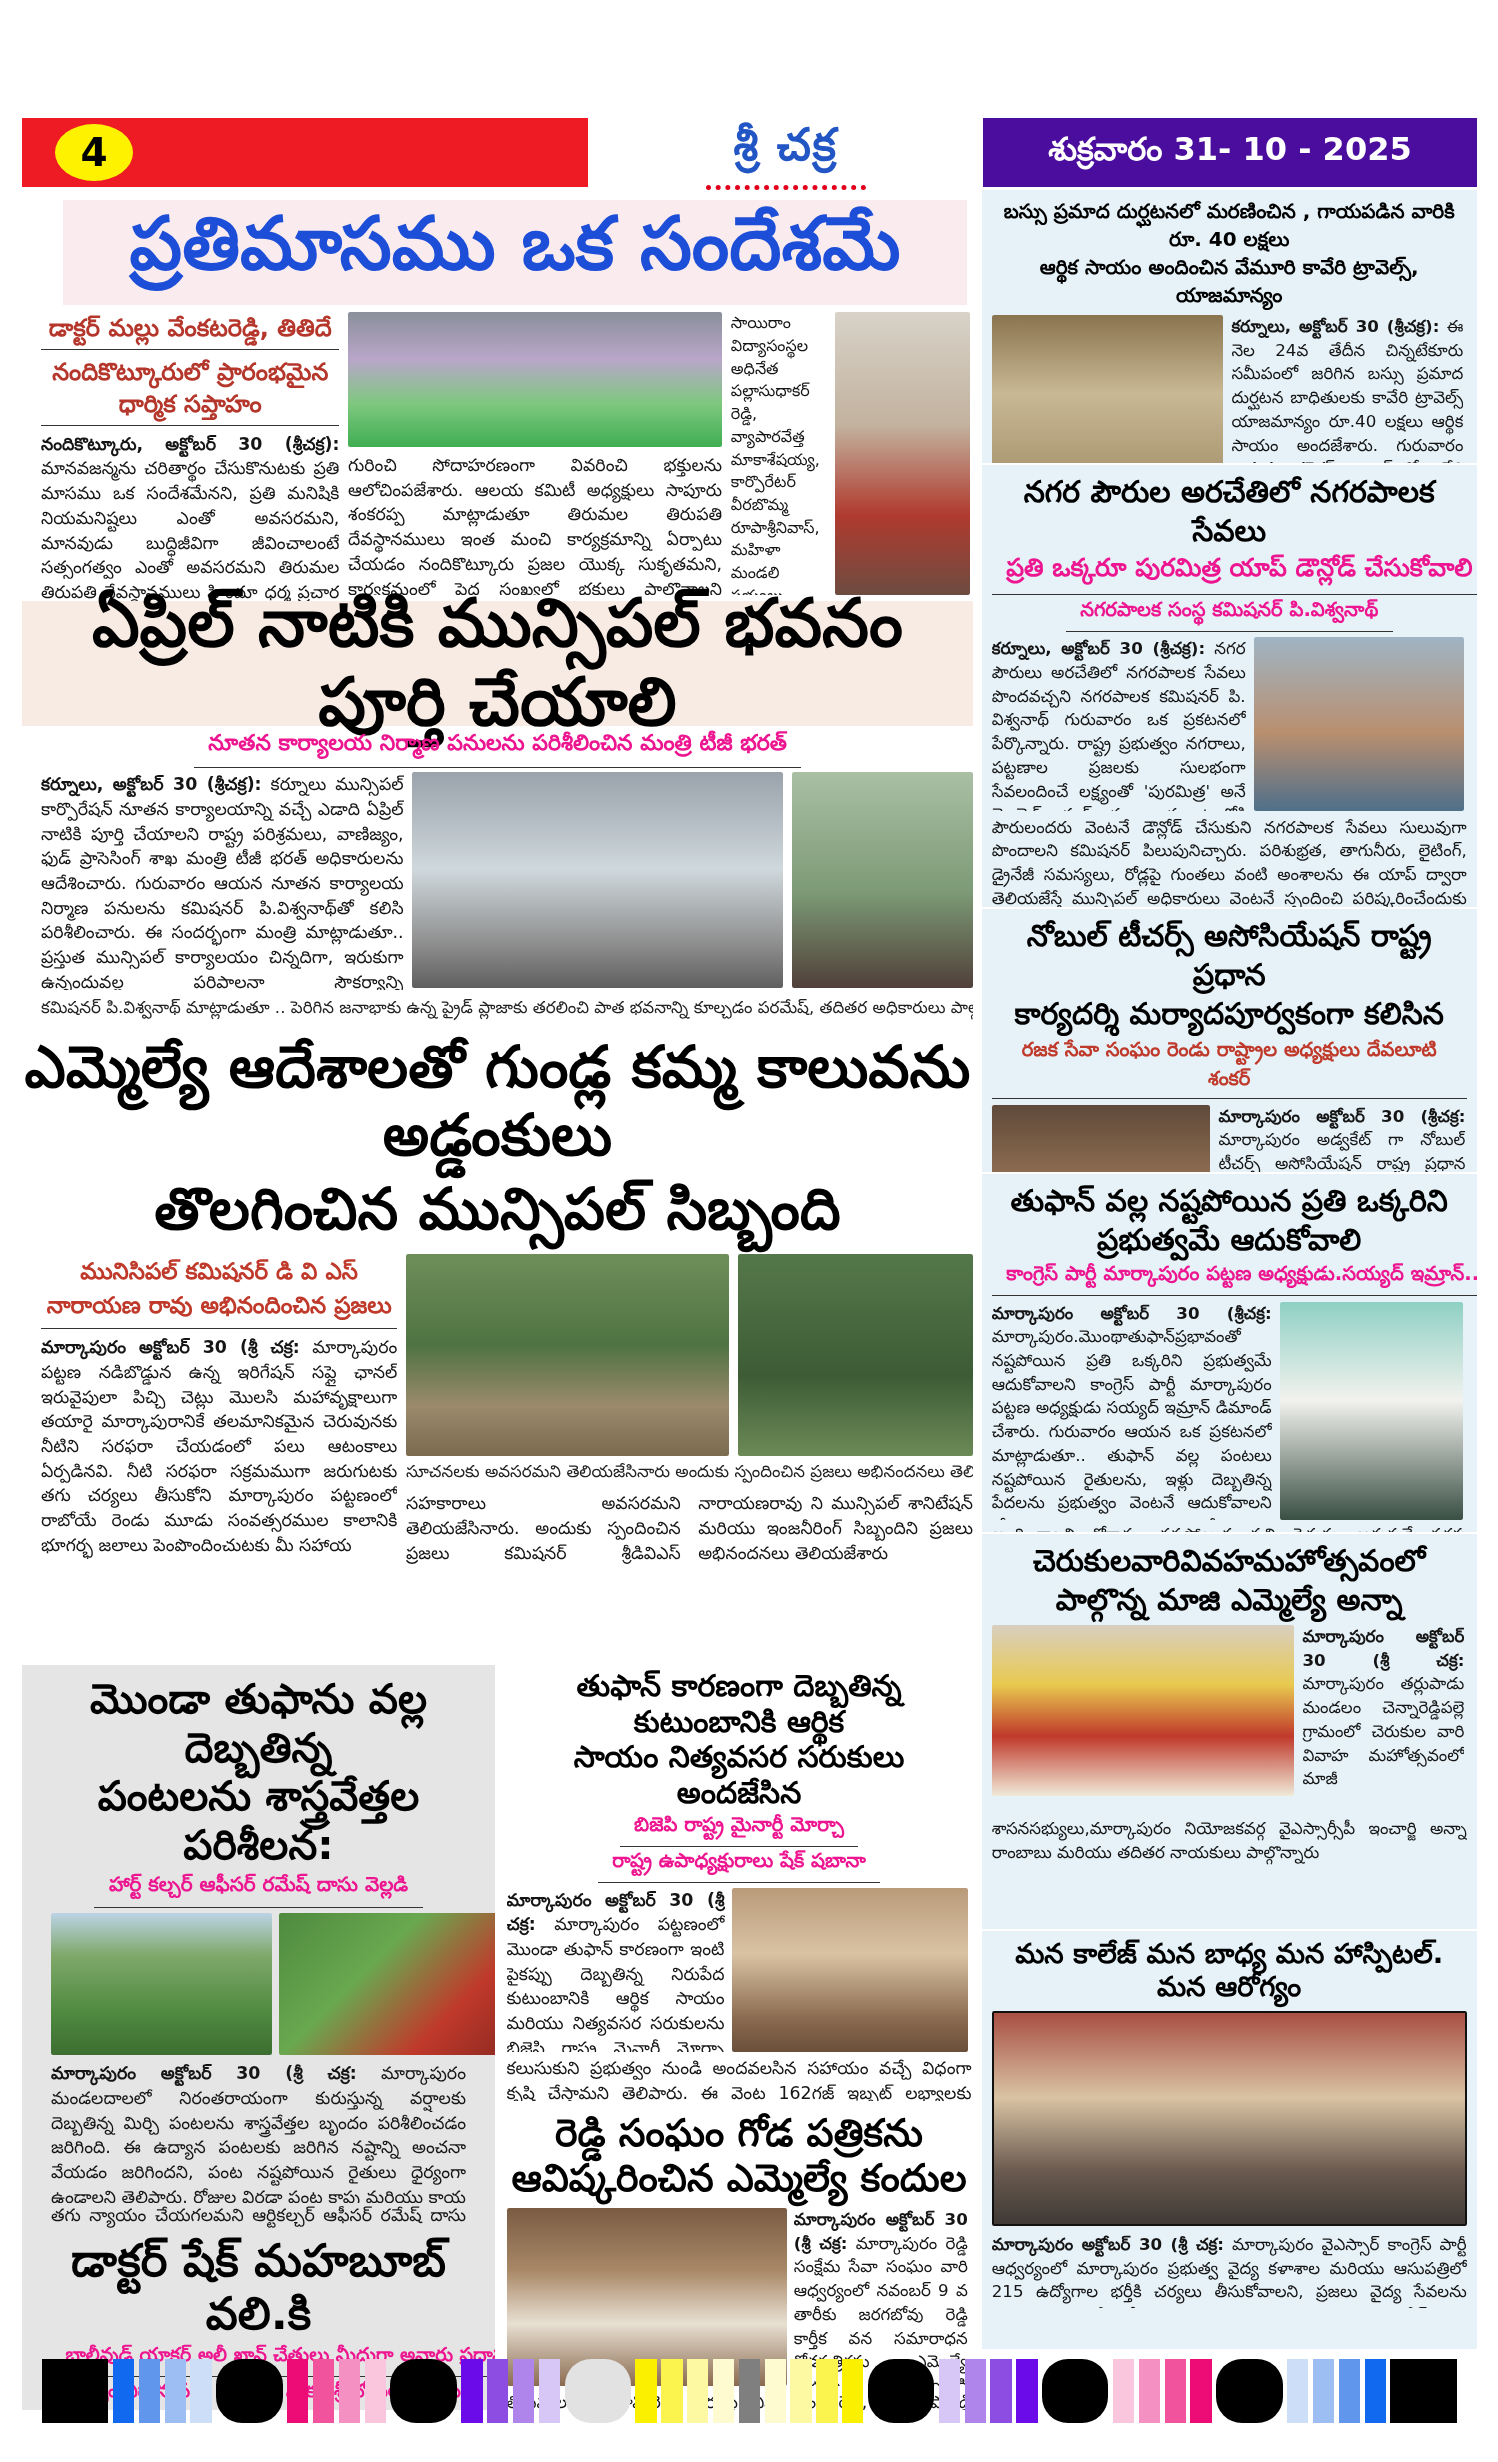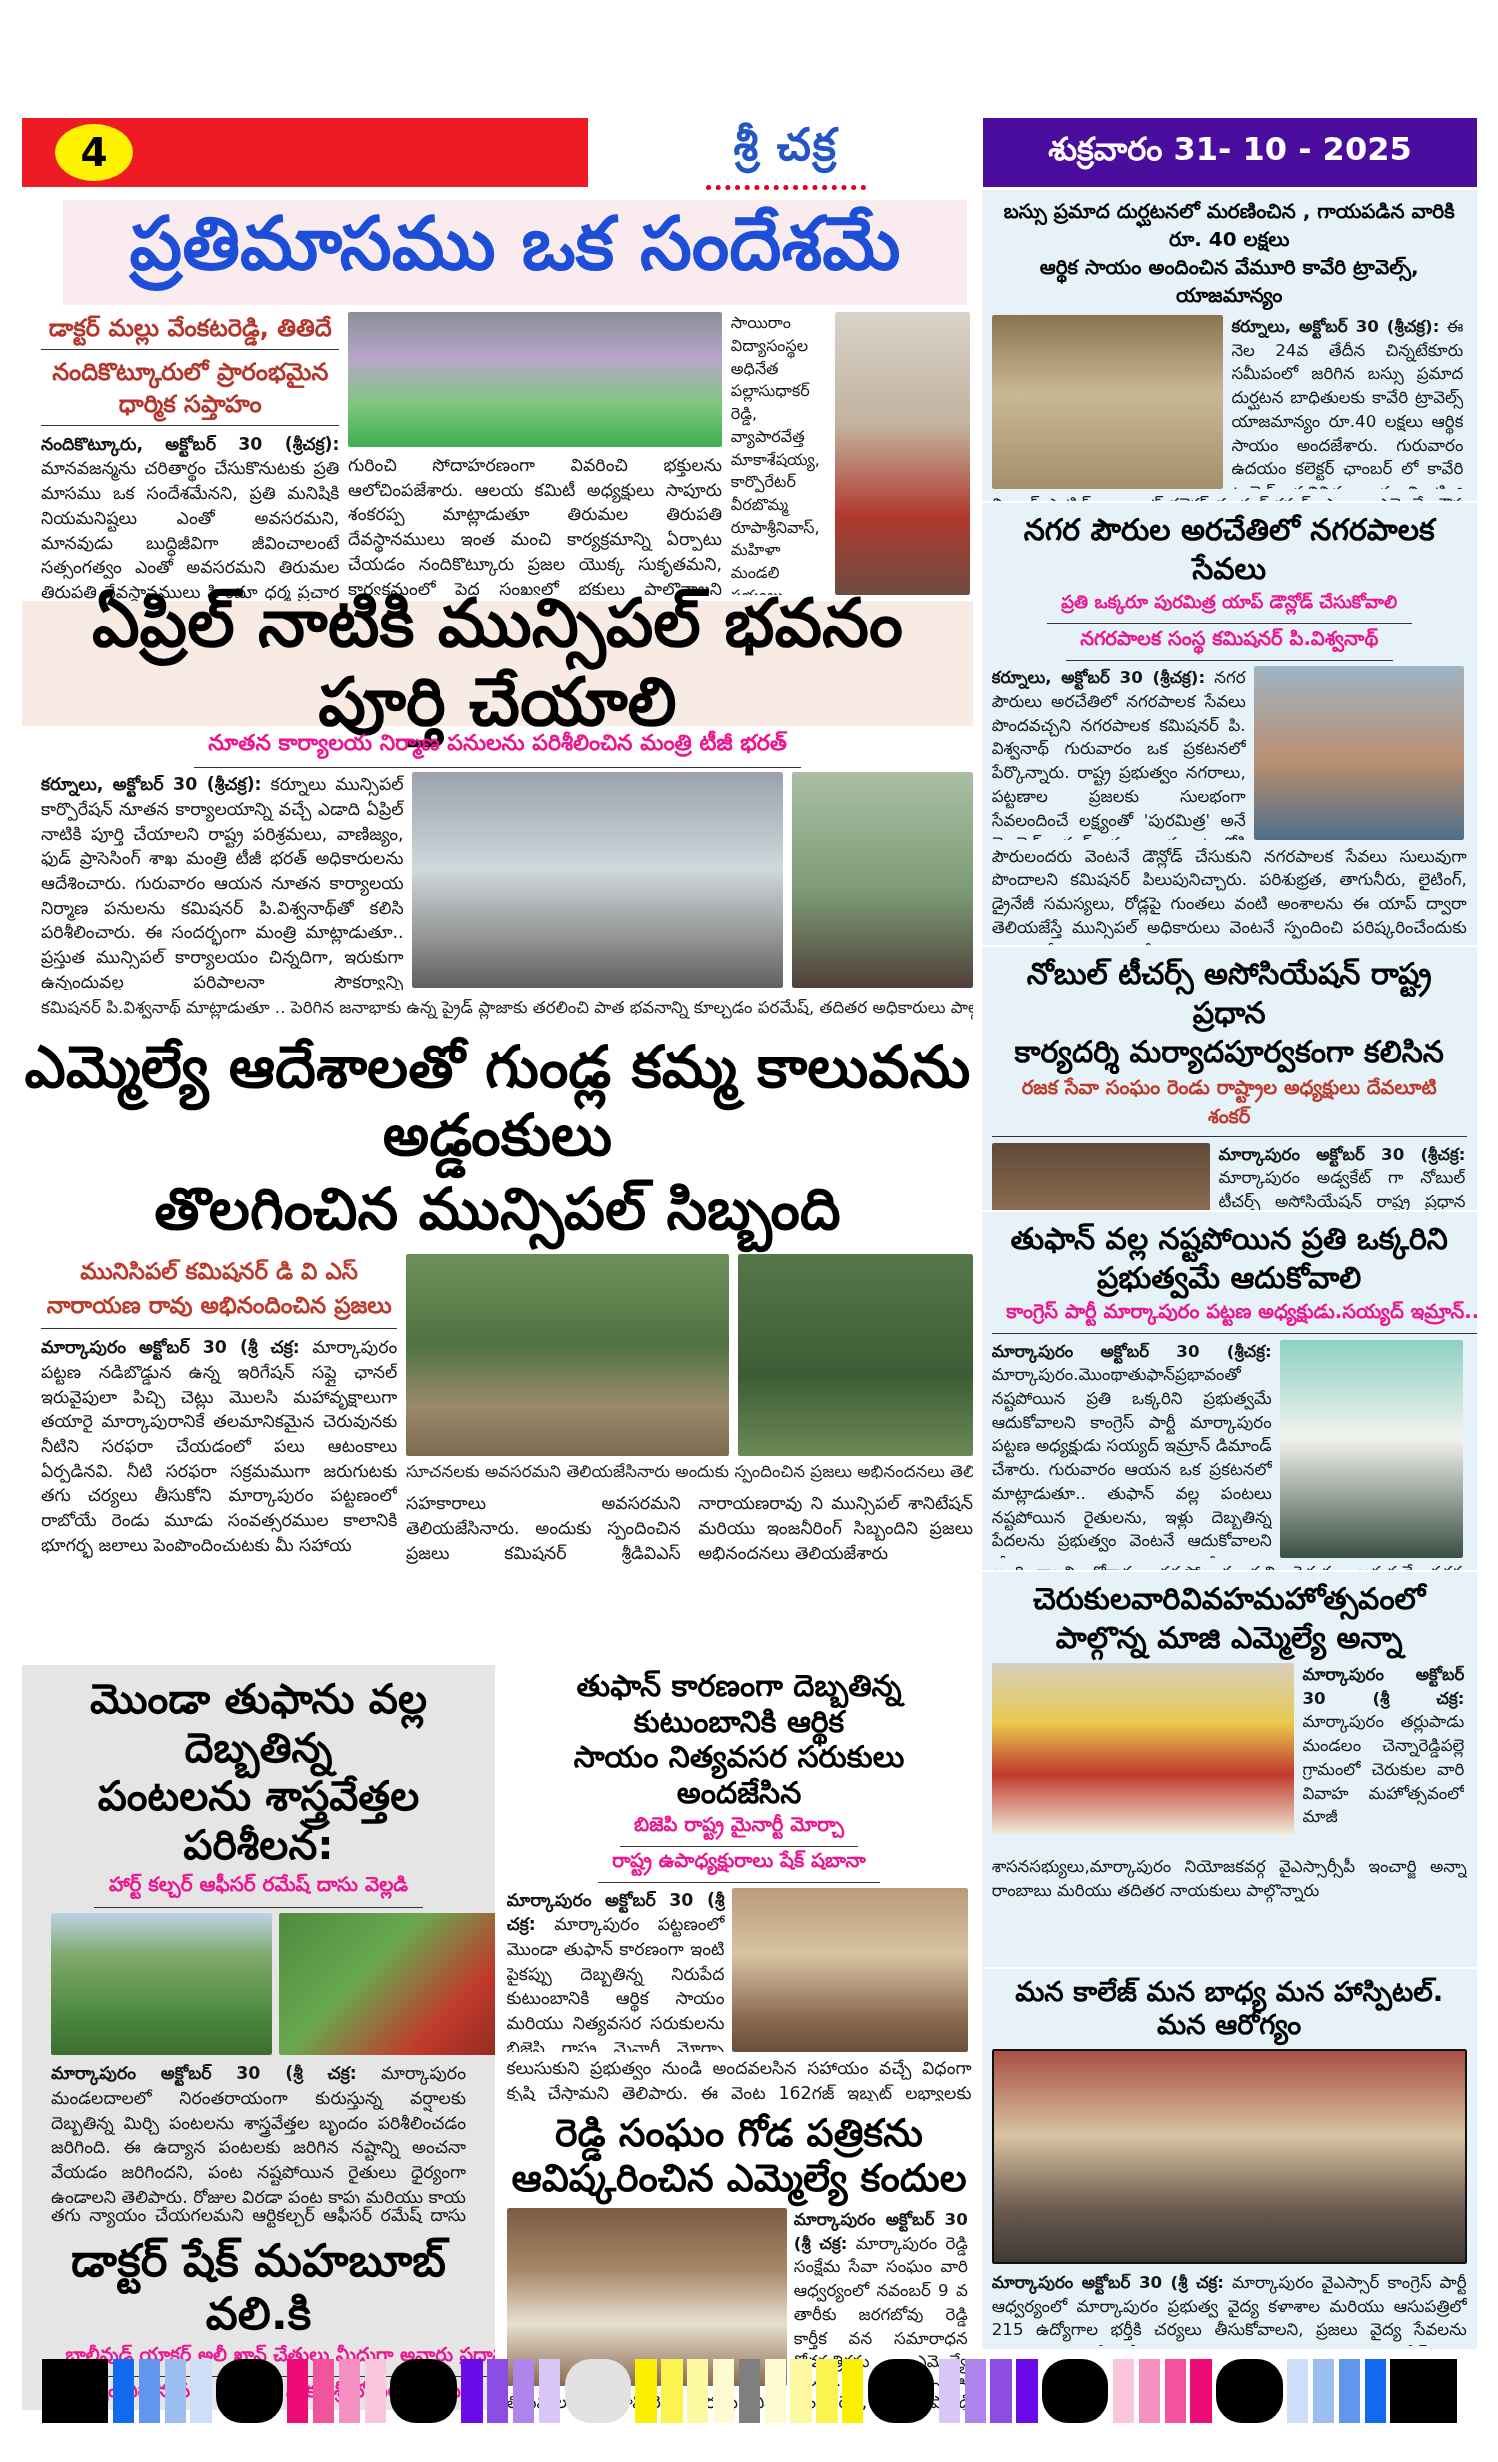--- a/index.html
+++ b/index.html
@@ -201,36 +201,36 @@
               <span> మార్కాపురం రెడ్డి సంక్షేమ సేవా సంఘం వారి ఆధ్వర్యంలో నవంబర్ 9 వ తారీకు జరగబోవు రెడ్డి కార్తీక వన సమారాధన గోడపత్రికను ఎమ్మెల్యే కందుల నారాయణరెడ్డి ఆవిష్కరించడం జరిగింది. ఈ కార్యక్రమంలో సంఘం అధ్యక్షులు, నాయకులు</span>
             </p>
           </div>
           <p class="body" style="height:42px;margin-top:4.4px">తిరుమల రెడ్డి రామిరెడ్డి ,గోరంట్ల చిన్న వెంకటరెడ్డి, రామకృష్ణారెడ్డి మరియు రెడ్డి సంఘం సభ్యులు పాల్గొన్నారు</p>
         </div>
       </div>
     </div>
 
     <aside class="rightcol">
 
-      <div class="rart" style="height:313px">
+      <div class="rart" style="height:275px">
         <div class="rhead1">బస్సు ప్రమాద దుర్ఘటనలో మరణించిన , గాయపడిన వారికి రూ. 40 లక్షలు</div>
         <div class="rhead1">ఆర్థిక సాయం అందించిన వేమూరి కావేరి ట్రావెల్స్, యాజమాన్యం</div>
         <div class="rrow">
           <div class="photo ph-cheque" style="width:231px;height:174px"></div>
           <p class="body" style="width:232px;height:174px;font-size:16.7px">
             <b class="dateline">కర్నూలు, అక్టోబర్ 30 (శ్రీచక్ర):</b>
             <span> ఈ నెల 24వ తేదీన చిన్నటేకూరు సమీపంలో జరిగిన బస్సు ప్రమాద దుర్ఘటన బాధితులకు కావేరి ట్రావెల్స్ యాజమాన్యం రూ.40 లక్షలు ఆర్థిక సాయం అందజేశారు. గురువారం ఉదయం కలెక్టర్ ఛాంబర్ లో కావేరి ట్రావెల్స్ ప్రతినిధులు మంత్రి టి.జి భరత్ , జిల్లా కలెక్టర్ డాక్టర్ ఏ.సిరి , ఎస్పీ</span>
           </p>
         </div>
         <p class="body" style="height:61px;margin-top:4.4px;font-size:16.7px">విక్రాంత్ పాటిల్ ,జాయింట్ కలెక్టర్ నూరుల్ కమర్,  పాణ్యం ఎమ్మెల్యే గౌరు చరిత రెడ్డి సమక్షంలో బస్సు దుర్ఘటనలో మరణించిన మరియు గాయపడిన వారికి చెక్కు రూపంలో మంత్రికి అందజేశారు. చిన్నటేకూరు సమీపంలో ఈ నెల 24 న జరిగిన కావేరీ బస్సు దుర్ఘటన లో మరణించిన వారికి రెండు లక్షల రూపాయల చొప్పున 17 మంది పెద్దవారు , ఇద్దరు చిన్న పిల్లలు మొత్తం 19 మందికి రూ.38 లక్షలు , తీవ్రంగా గాయపడిన నలుగురు కి  రూ.50 వేల చొప్పున మొత్తం 2 రెండు లక్షలు  మొత్తం రూ.40 లక్షల చెక్కును అందచేశారు.</p>
       </div>
 
       <div class="rart" style="height:444px">
         <div class="hl rhl">నగర పౌరుల అరచేతిలో నగరపాలక సేవలు</div>
-        <div class="pinksub" style="font-size:18px">ప్రతి ఒక్కరూ పురమిత్ర యాప్ డౌన్లోడ్ చేసుకోవాలి</div>
+        <div class="pinksub" style="font-size:25px">ప్రతి ఒక్కరూ పురమిత్ర యాప్ డౌన్లోడ్ చేసుకోవాలి</div>
         <div class="pinksub" style="font-size:19.6px">నగరపాలక సంస్థ కమిషనర్ పి.విశ్వనాథ్</div>
         <div class="rrow">
           <p class="body" style="width:254px;height:174px;font-size:16.7px">
             <b class="dateline">కర్నూలు, అక్టోబర్ 30 (శ్రీచక్ర):</b>
             <span> నగర పౌరులు అరచేతిలో నగరపాలక సేవలు పొందవచ్చని నగరపాలక కమిషనర్ పి. విశ్వనాథ్ గురువారం ఒక ప్రకటనలో పేర్కొన్నారు. రాష్ట్ర ప్రభుత్వం నగరాలు, పట్టణాల ప్రజలకు సులభంగా సేవలందించే లక్ష్యంతో 'పురమిత్ర' అనే మొబైల్ యాప్ ను అందుబాటులోకి తెచ్చిందని, నగరపాలక సంబంధమైన సమస్త సేవలను 'పురమిత్ర' యాప్ ద్వారా పొందవచ్చునని తెలిపారు.</span>
           </p>
           <div class="photo ph-portrait" style="width:210px;height:174px"></div>
         </div>
         <p class="body" style="height:142px;margin-top:4.4px;font-size:16.7px">పౌరులందరు వెంటనే డౌన్లోడ్ చేసుకుని నగరపాలక సేవలు సులువుగా పొందాలని కమిషనర్ పిలుపునిచ్చారు. పరిశుభ్రత, తాగునీరు, లైటింగ్, డ్రైనేజీ సమస్యలు, రోడ్లపై గుంతలు వంటి అంశాలను ఈ యాప్ ద్వారా తెలియజేస్తే మున్సిపల్ అధికారులు వెంటనే స్పందించి పరిష్కరించేందుకు చర్యలు తీసుకుంటారని పేర్కొన్నారు.</p>
       </div>

